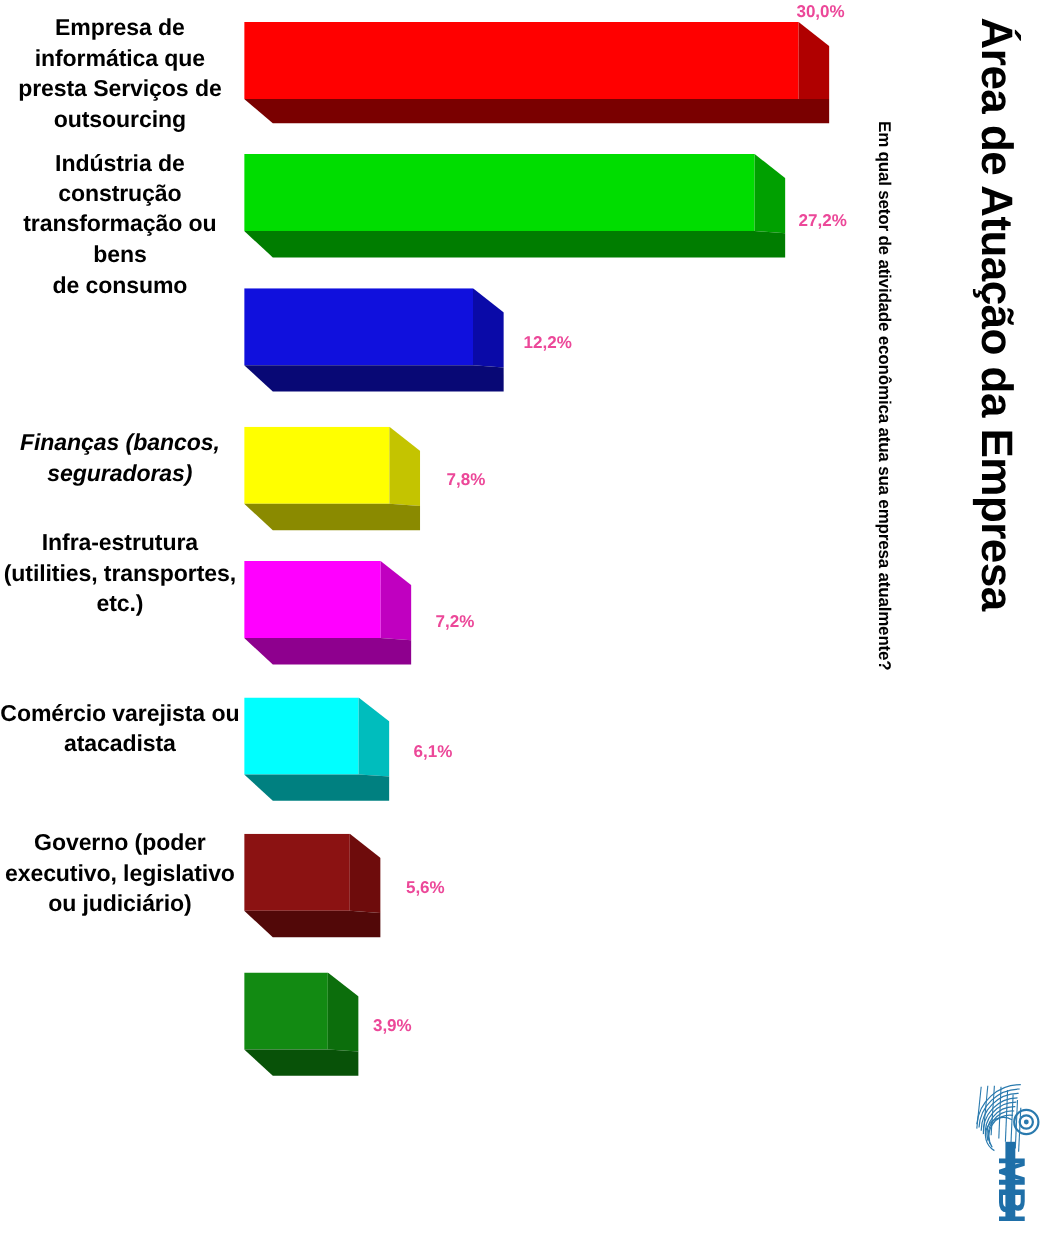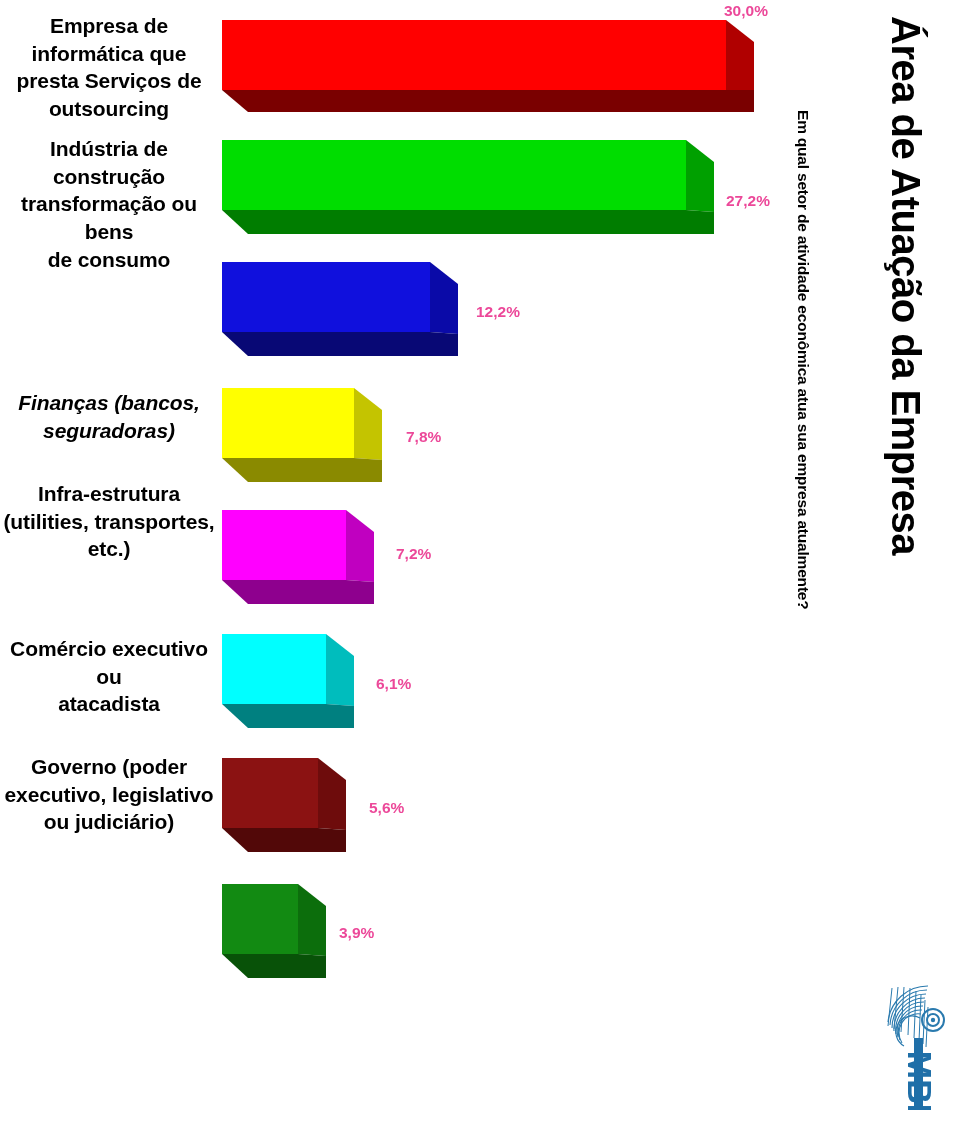--- a/index.html
+++ b/index.html
@@ -158,36 +158,36 @@
     <div>seguradoras)</div>
   </div>
 
   <div class="cat-label" style="top:480px;">
     <div>Infra-estrutura</div>
     <div>(utilities, transportes,</div>
     <div>etc.)</div>
   </div>
 
   <div class="cat-label" style="top:635px;">
-    <div>Comércio executivo ou</div>
+    <div>Comércio varejista ou</div>
     <div>atacadista</div>
   </div>
 
   <div class="cat-label" style="top:753px;">
     <div>Governo (poder</div>
     <div>executivo, legislativo</div>
     <div>ou judiciário)</div>
   </div>
 
 
   <div class="val-label" style="left:724px; top:2px;">30,0%</div>
   <div class="val-label" style="left:726px; top:192px;">27,2%</div>
   <div class="val-label" style="left:476px; top:303px;">12,2%</div>
   <div class="val-label" style="left:406px; top:428px;">7,8%</div>
-  <div class="val-label" style="left:396px; top:545px;">7,2%</div>
+  <div class="val-label" style="left:396px; top:557px;">7,2%</div>
   <div class="val-label" style="left:376px; top:675px;">6,1%</div>
   <div class="val-label" style="left:369px; top:799px;">5,6%</div>
   <div class="val-label" style="left:339px; top:924px;">3,9%</div>
 
   <div id="chart-title" class="vert" style="left:928px; top:16px; transform: rotate(90deg);">Área de Atuação da Empresa</div>
 
   <div id="chart-subtitle" class="vert" style="left:812px; top:110px; transform: rotate(90deg);">Em qual setor de atividade econômica atua sua empresa atualmente?</div>
 
   <div id="logo">
     <svg width="92" height="128" viewBox="0 0 92 128">

